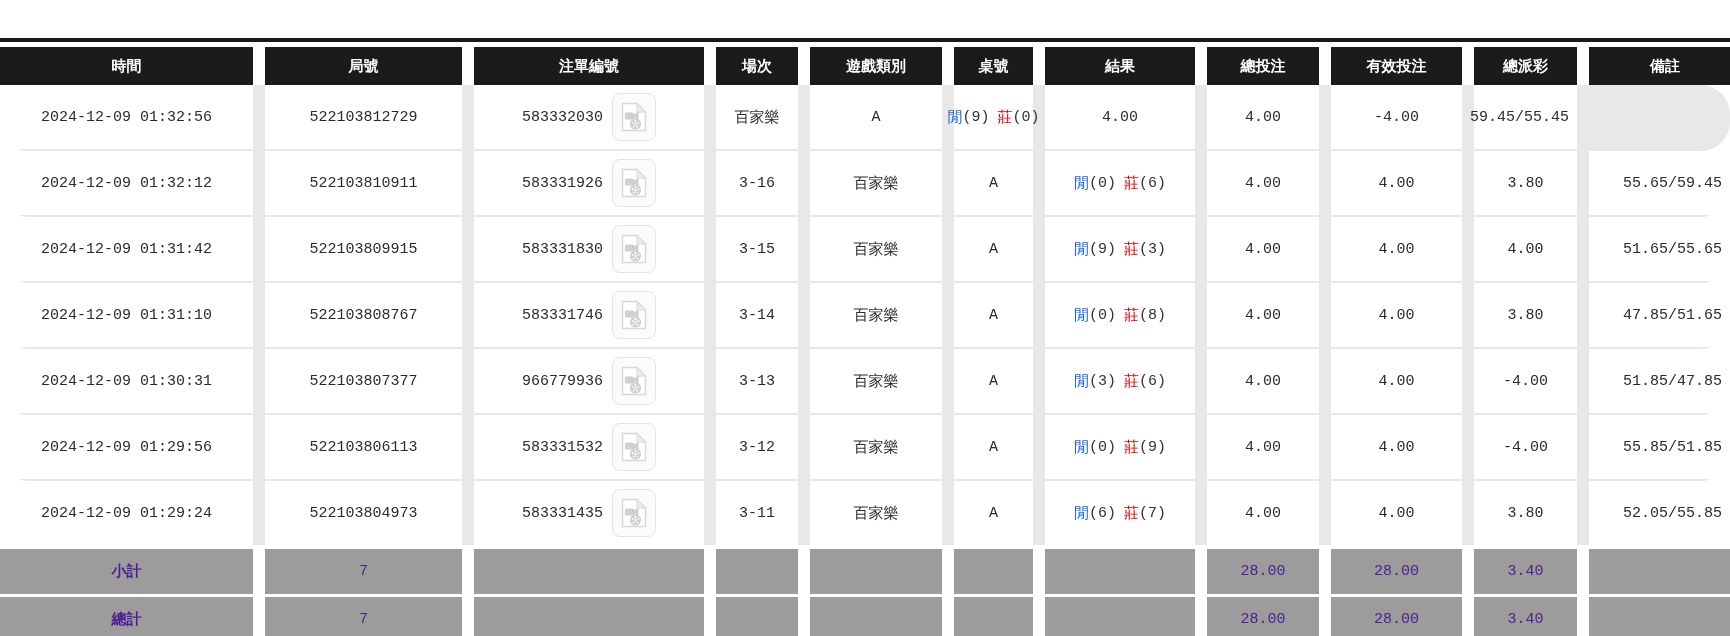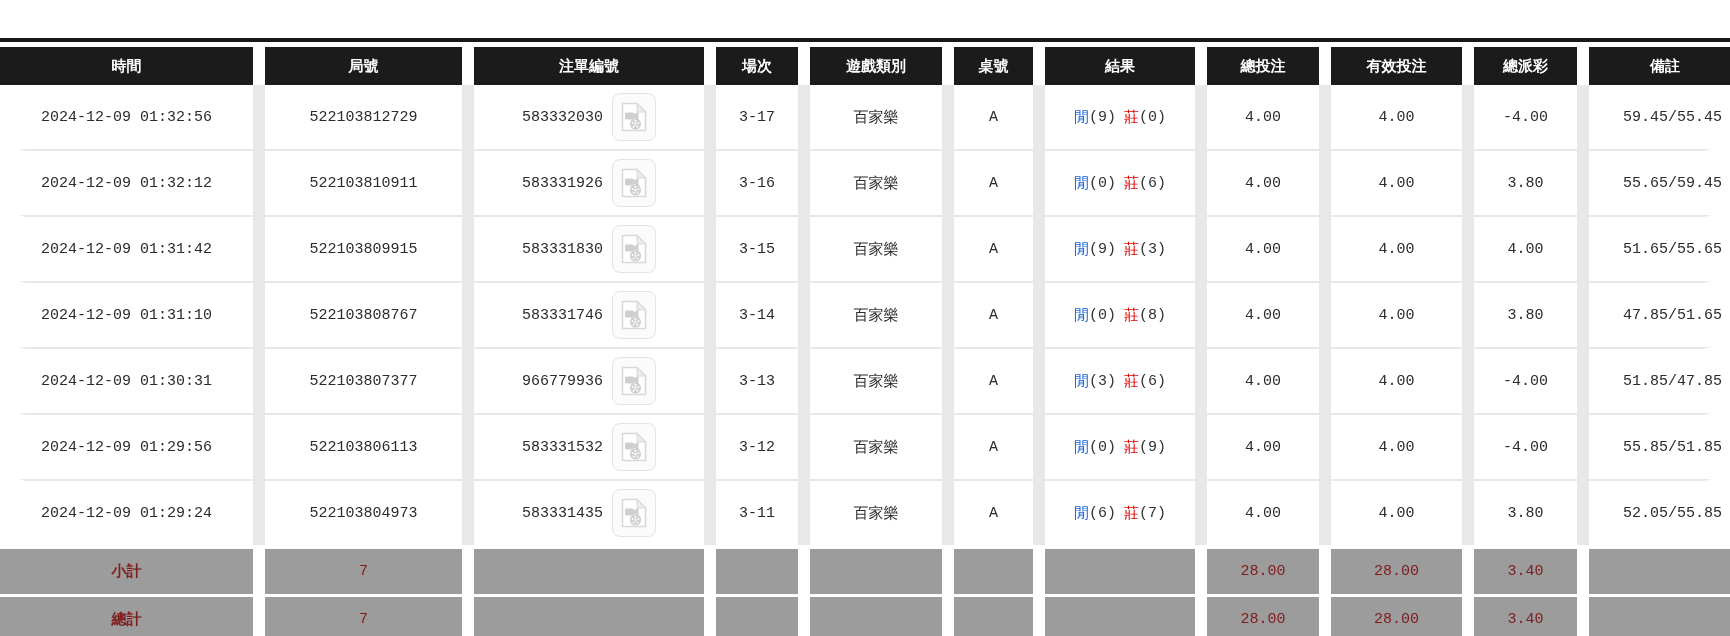--- a/index.html
+++ b/index.html
@@ -40,21 +40,21 @@
   .res-val { color: #333333; }
   .round-num { margin-right: 9px; }
   .video-btn {
     width: 44px; height: 48px; padding: 0;
     border: 1px solid #e4e4e4; border-radius: 8px; background: #fbfbfb;
     display: flex; align-items: center; justify-content: center; cursor: pointer;
   }
   
   .summary-row { background: #ffffff; margin-top: 3px; }
   .summary-row.first { margin-top: 4px; }
-  .summary-row .cell { background: #9c9c9c; color: #7f1d1d; height: 45px; }
+  .summary-row .cell { background: #9c9c9c; color: #4c1d95; height: 45px; }
   .summary-row .cell.lab { font-weight: bold; }
 </style>
 </head>
 <body>
 
 <div class="page">
   <div class="top-divider"></div>
 
   <div class="table">
 
@@ -89,21 +89,20 @@
             <circle cx="14.5" cy="22" r="1.2" fill="#fbfbfb"></circle>
             <circle cx="14.5" cy="18.9" r="1.1" fill="#fbfbfb"></circle>
             <circle cx="11.6" cy="21" r="1.1" fill="#fbfbfb"></circle>
             <circle cx="12.7" cy="24.6" r="1.1" fill="#fbfbfb"></circle>
             <circle cx="16.3" cy="24.6" r="1.1" fill="#fbfbfb"></circle>
             <circle cx="17.4" cy="21" r="1.1" fill="#fbfbfb"></circle>
           </svg>
         </span>
       </button>
     </div>
-    <div class="cell">3-17</div>
     <div class="cell">百家樂</div>
     <div class="cell">A</div>
     <div class="cell">
       <span class="player">閒</span>
       <span class="res-val">(9)</span>
       <span class="banker">莊</span>
       <span class="res-val">(0)</span>
     </div>
     <div class="cell blue">4.00</div>
     <div class="cell">4.00</div>

